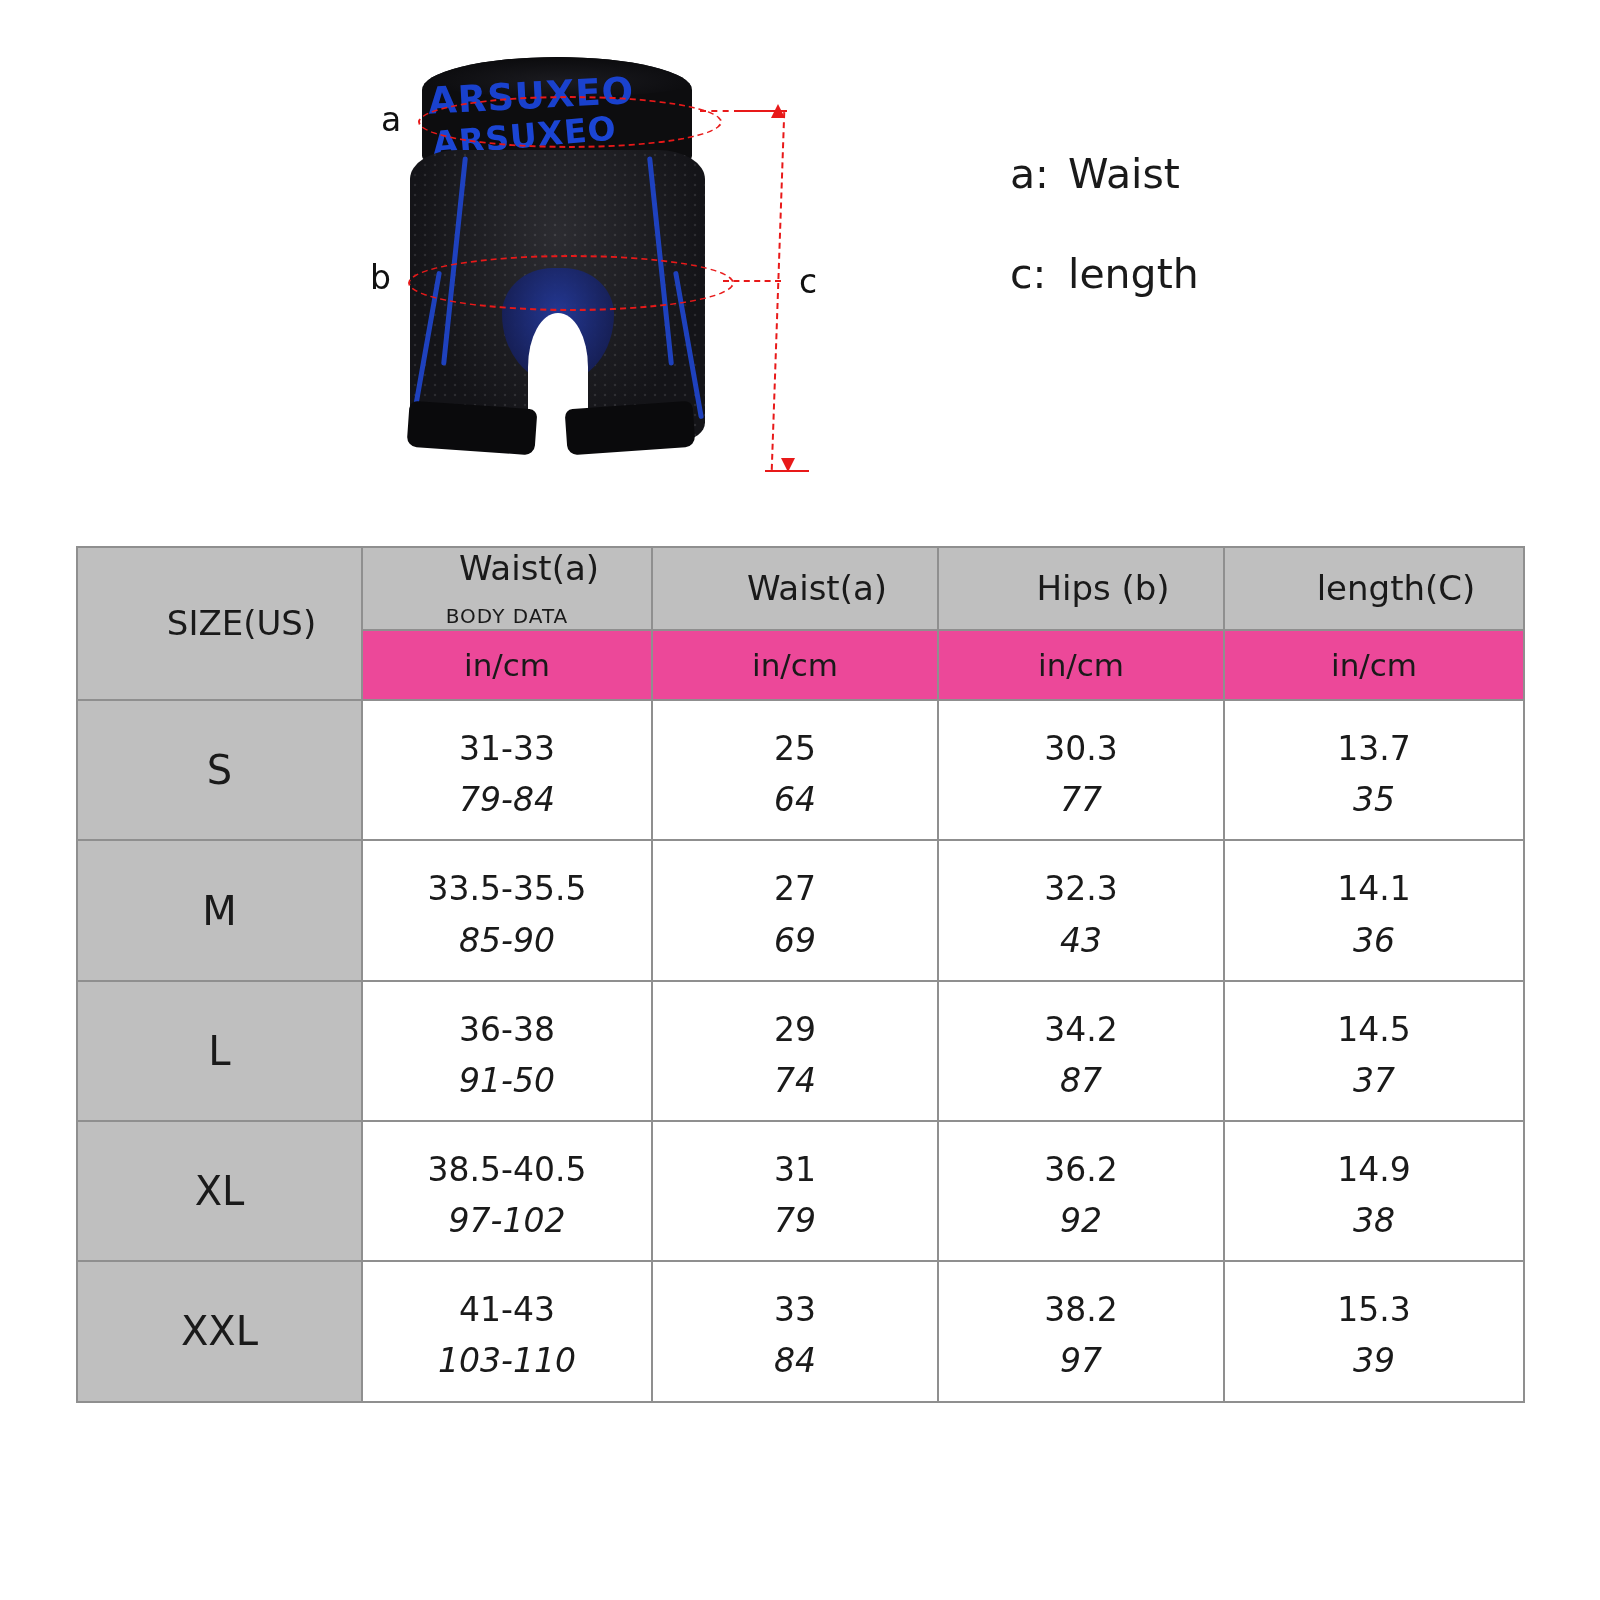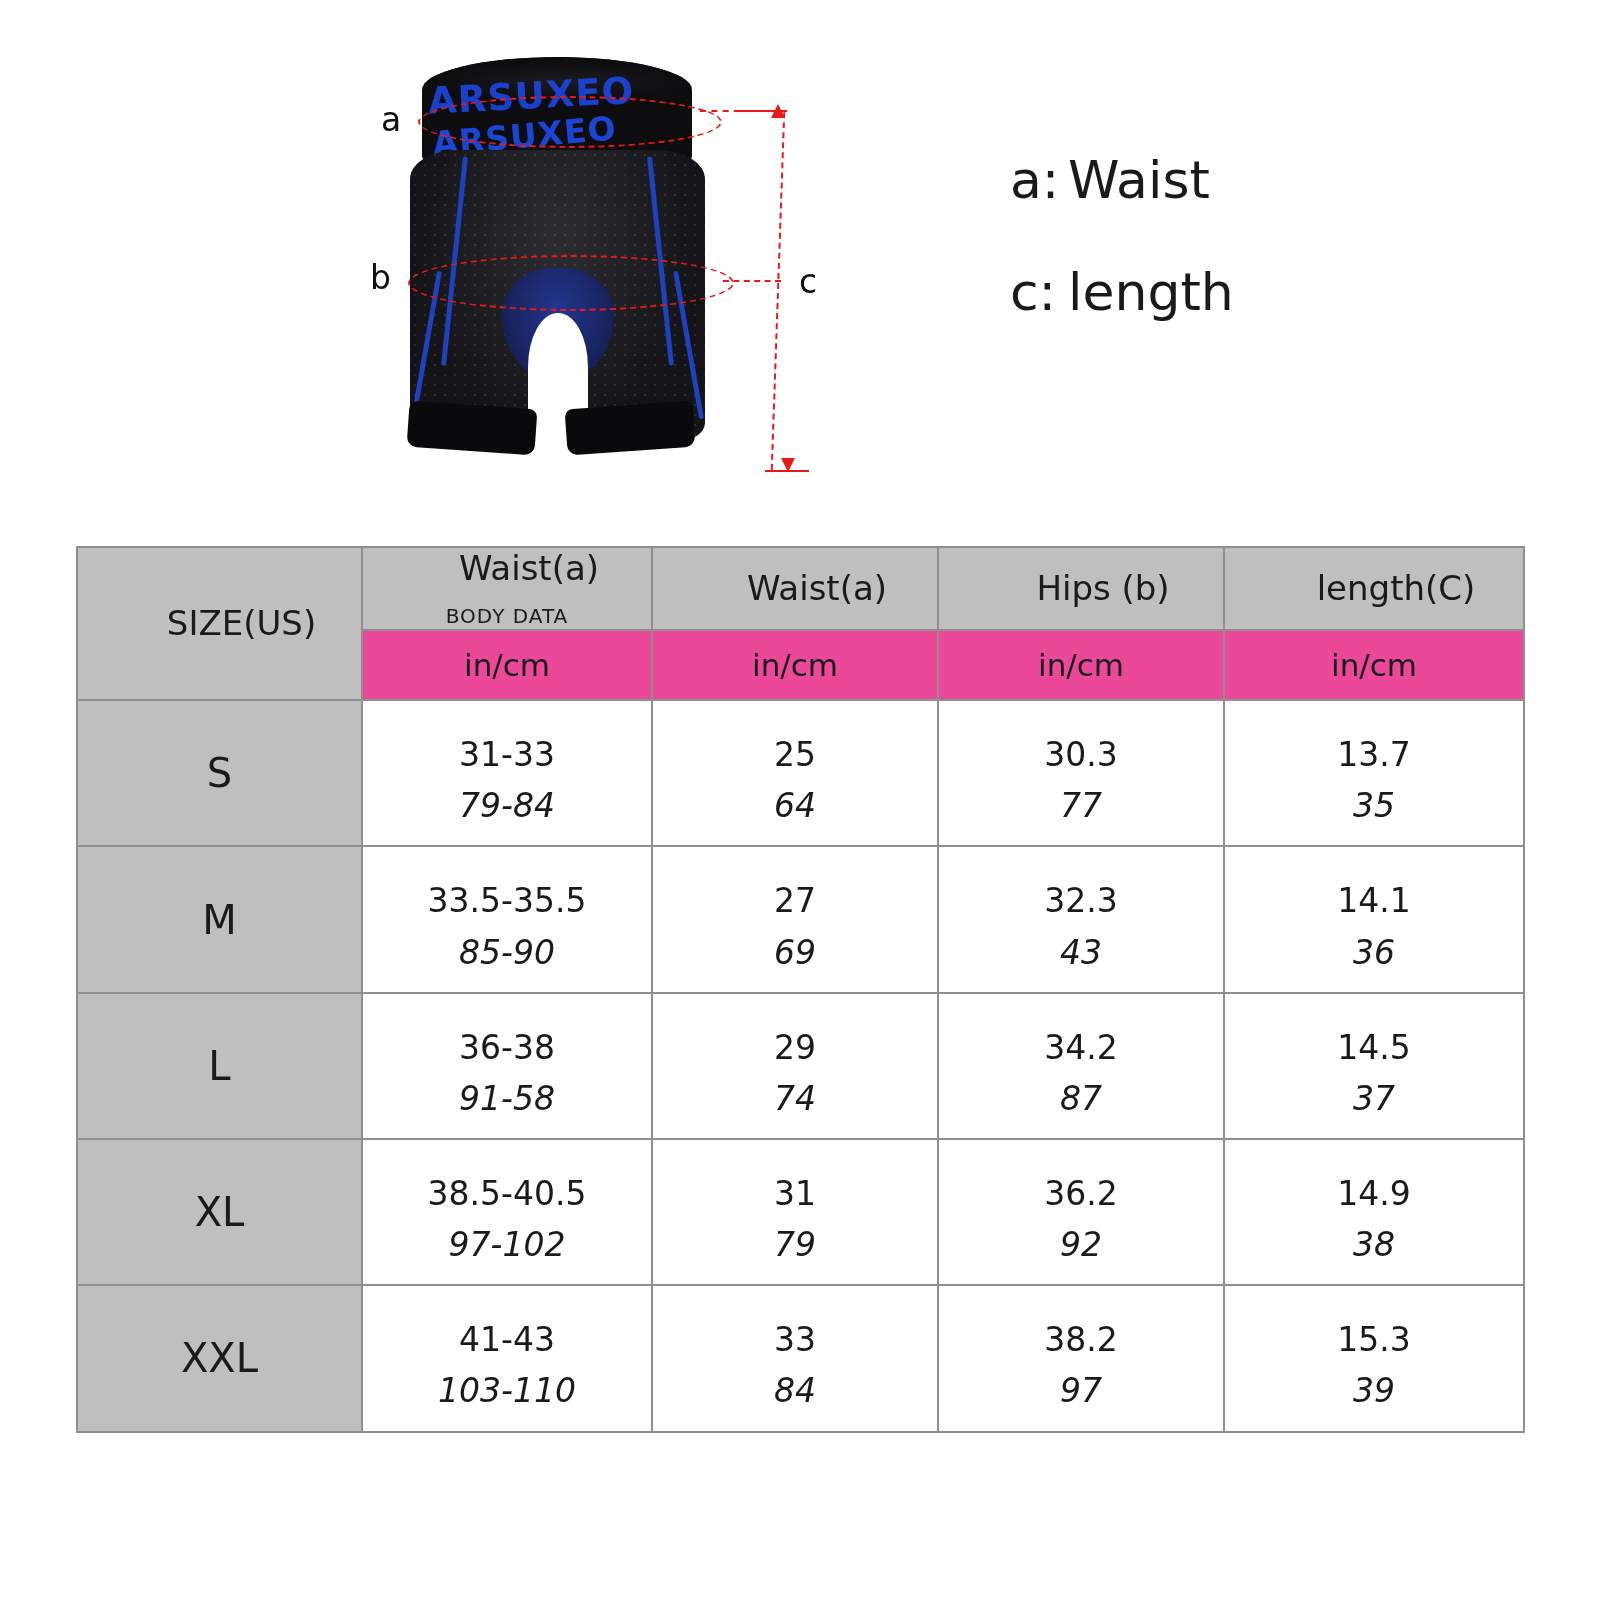--- a/index.html
+++ b/index.html
@@ -214,21 +214,21 @@
   .arrow-down { left: 781px; top: 458px; border-top: 14px solid #e81919; }
 
   
   .legend {
     position: absolute;
     left: 1010px;
     top: 150px;
     width: 460px;
   }
   .legend-row {
-    font-size: 52px;
+    font-size: 41px;
     color: #1a1a1a;
     margin-bottom: 52px;
     white-space: nowrap;
     font-family: "DejaVu Sans", sans-serif;
   }
   .legend-key { display: inline-block; width: 58px; }
 
   
   .size-table {
     position: absolute;
@@ -265,21 +265,21 @@
     height: 66px;
   }
   .size-cell {
     background: #bfbfbf;
     font-size: 40px;
   }
   .data-cell {
     background: #ffffff;
     font-size: 33px;
     line-height: 1.55;
-    padding: 28px 0 14px;
+    padding: 22px 0 14px;
   }
   .data-cell .inch { display: block; }
   .data-cell .cm { display: block; font-style: italic; }
   .col-size { width: 285px; }
   .col-body { width: 290px; }
   .col-w { width: 286px; }
   .col-h { width: 286px; }
   .col-l { width: 300px; }
 </style>
 </head>
@@ -401,21 +401,21 @@
       <td class="data-cell">
         <span class="inch">14.1</span>
         <span class="cm">36</span>
       </td>
     </tr>
 
     <tr>
       <td class="size-cell">L</td>
       <td class="data-cell">
         <span class="inch">36-38</span>
-        <span class="cm">91-58</span>
+        <span class="cm">91-50</span>
       </td>
       <td class="data-cell">
         <span class="inch">29</span>
         <span class="cm">74</span>
       </td>
       <td class="data-cell">
         <span class="inch">34.2</span>
         <span class="cm">87</span>
       </td>
       <td class="data-cell">

